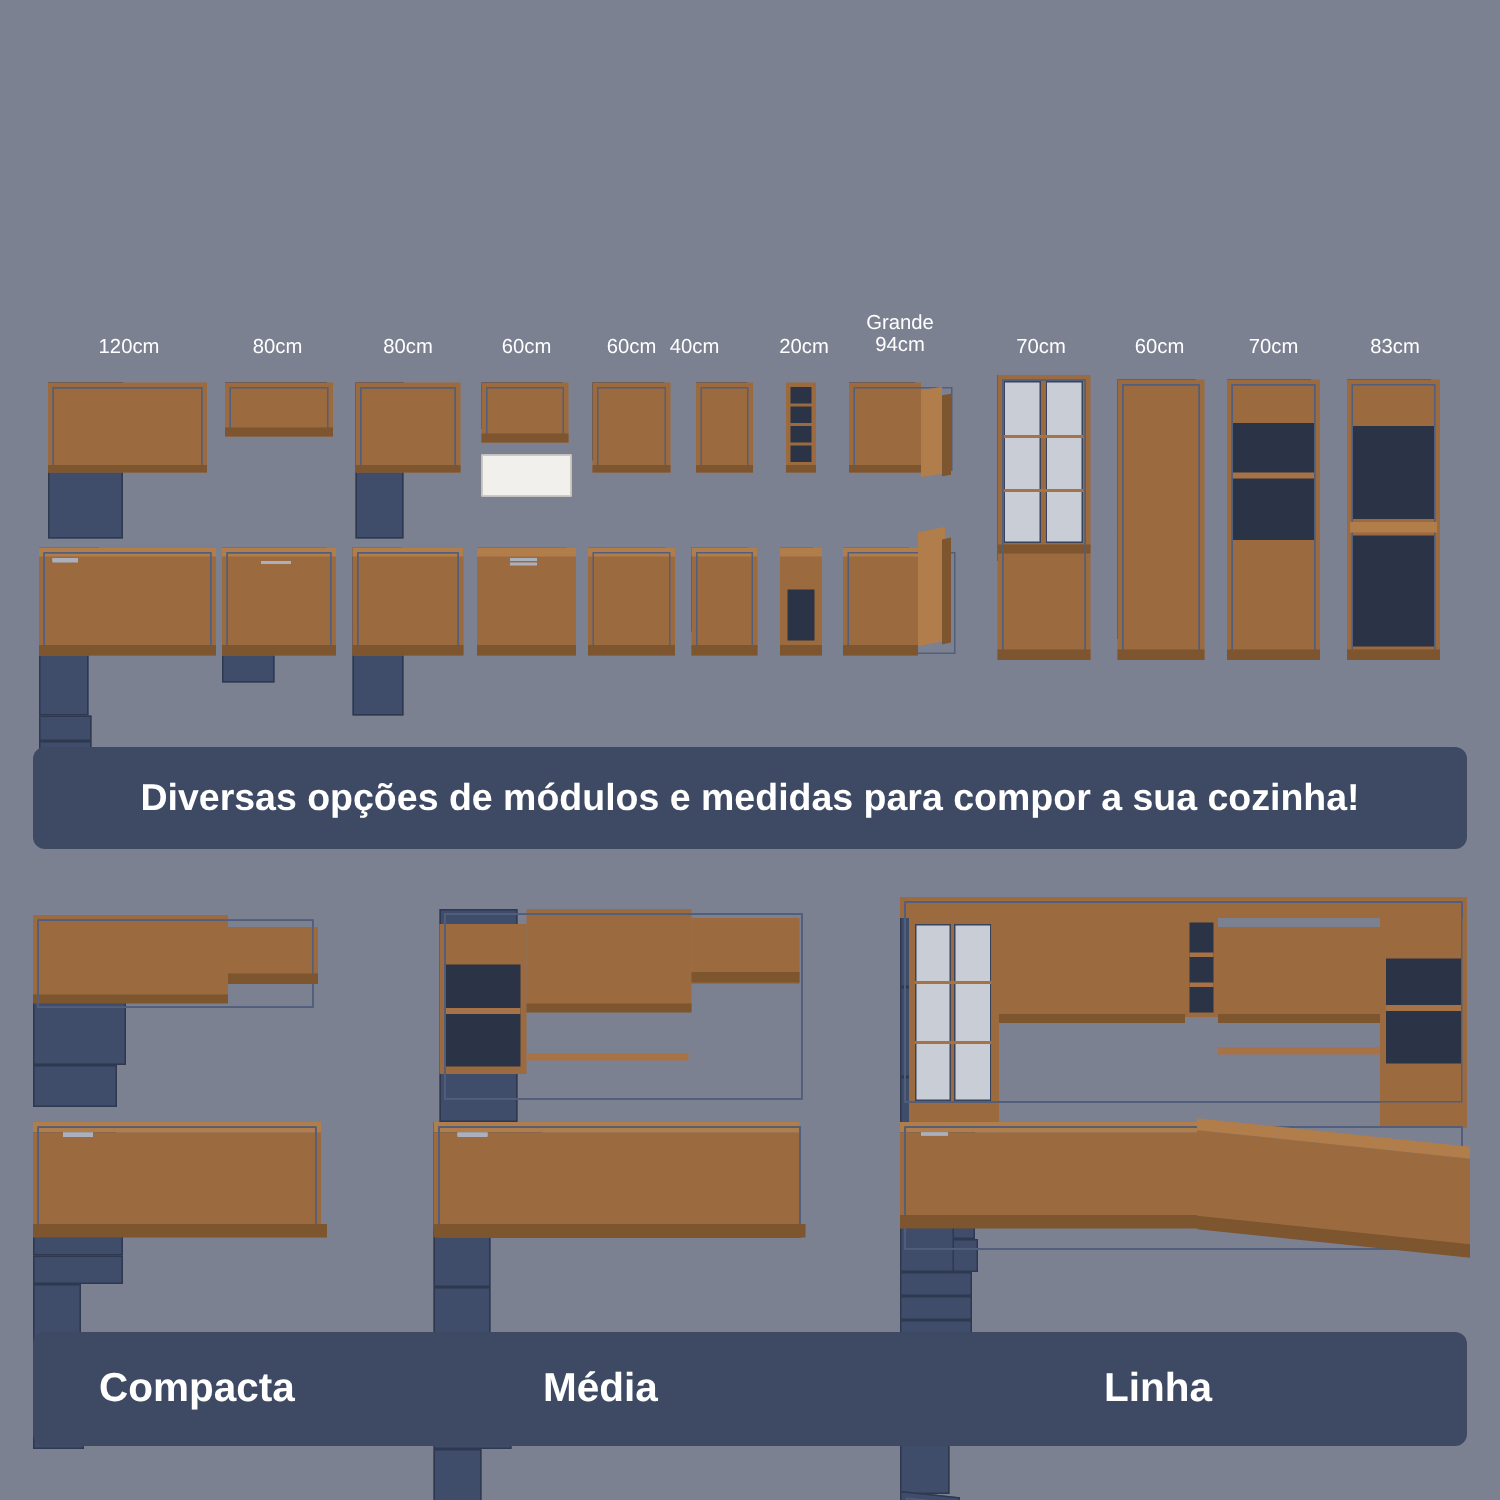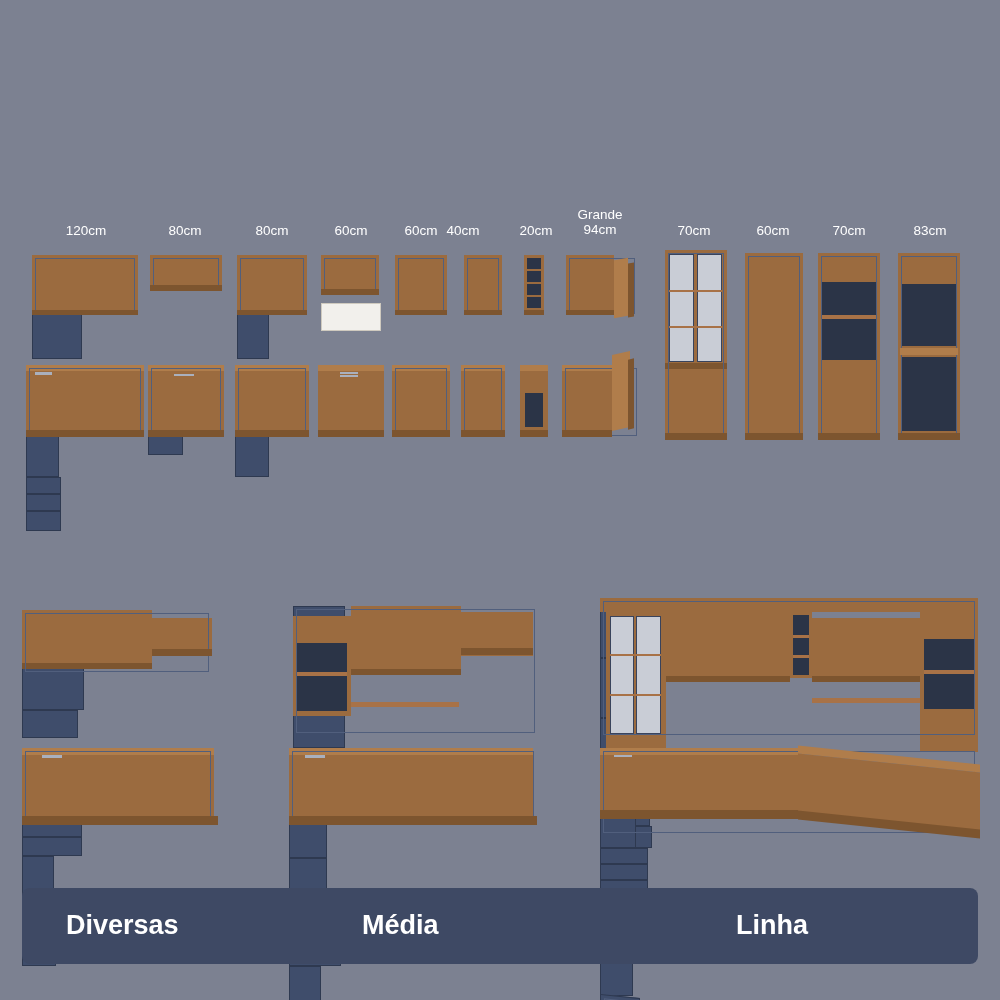--- a/index.html
+++ b/index.html
@@ -382,20 +382,23 @@
       <div class="door" style="left:3px; top:3px; width:56px; height:26px;">
           <div class="door-in"></div>
         </div>
       <div class="piece cavity" style="left:4px; top:31px; width:54px; height:62px;"></div>
       <div class="piece wood-lite" style="left:2px; top:95px; width:58px; height:7px;"></div>
       <div class="piece cavity" style="left:4px; top:104px; width:54px; height:74px;"></div>
       <div class="piece wood-dark" style="left:0; top:180px; width:62px; height:7px;"></div>
     </div>
   </div>
 
+  <div class="banner">
+    <span>Diversas opções de módulos e medidas para compor a sua cozinha!</span>
+  </div>
 
   <div class="compositions">
 
     <div class="piece" style="left:22px; top:30px; width:190px; height:65px;">
       <div class="piece wood" style="left:0; top:0; width:130px; height:58px;"></div>
       <div class="door" style="left:3px; top:3px; width:60px; height:50px;">
           <div class="door-in"></div>
         </div>
       <div class="door" style="left:65px; top:3px; width:62px; height:50px;">
           <div class="door-in"></div>
@@ -546,18 +549,18 @@
       <div class="piece wood" style="left:198px; top:15px; width:182px; height:60px; transform:skewY(6deg);"></div>
       <div class="door" style="left:203px; top:20px; width:40px; height:50px; transform:skewY(6deg);">
           <div class="door-in"></div>
         </div>
 
       <div class="piece wood-dark" style="left:198px; top:72px; width:182px; height:9px; transform:skewY(6deg);"></div>
     </div>
   </div>
 
   <div class="footer">
-    <div class="footer-item" style="left:44px;">Diversas</div>
+    <div class="footer-item" style="left:44px;">Compacta</div>
     <div class="footer-item" style="left:340px;">Média</div>
     <div class="footer-item" style="left:714px;">Linha</div>
   </div>
 
 </div>
 
 </body></html>

